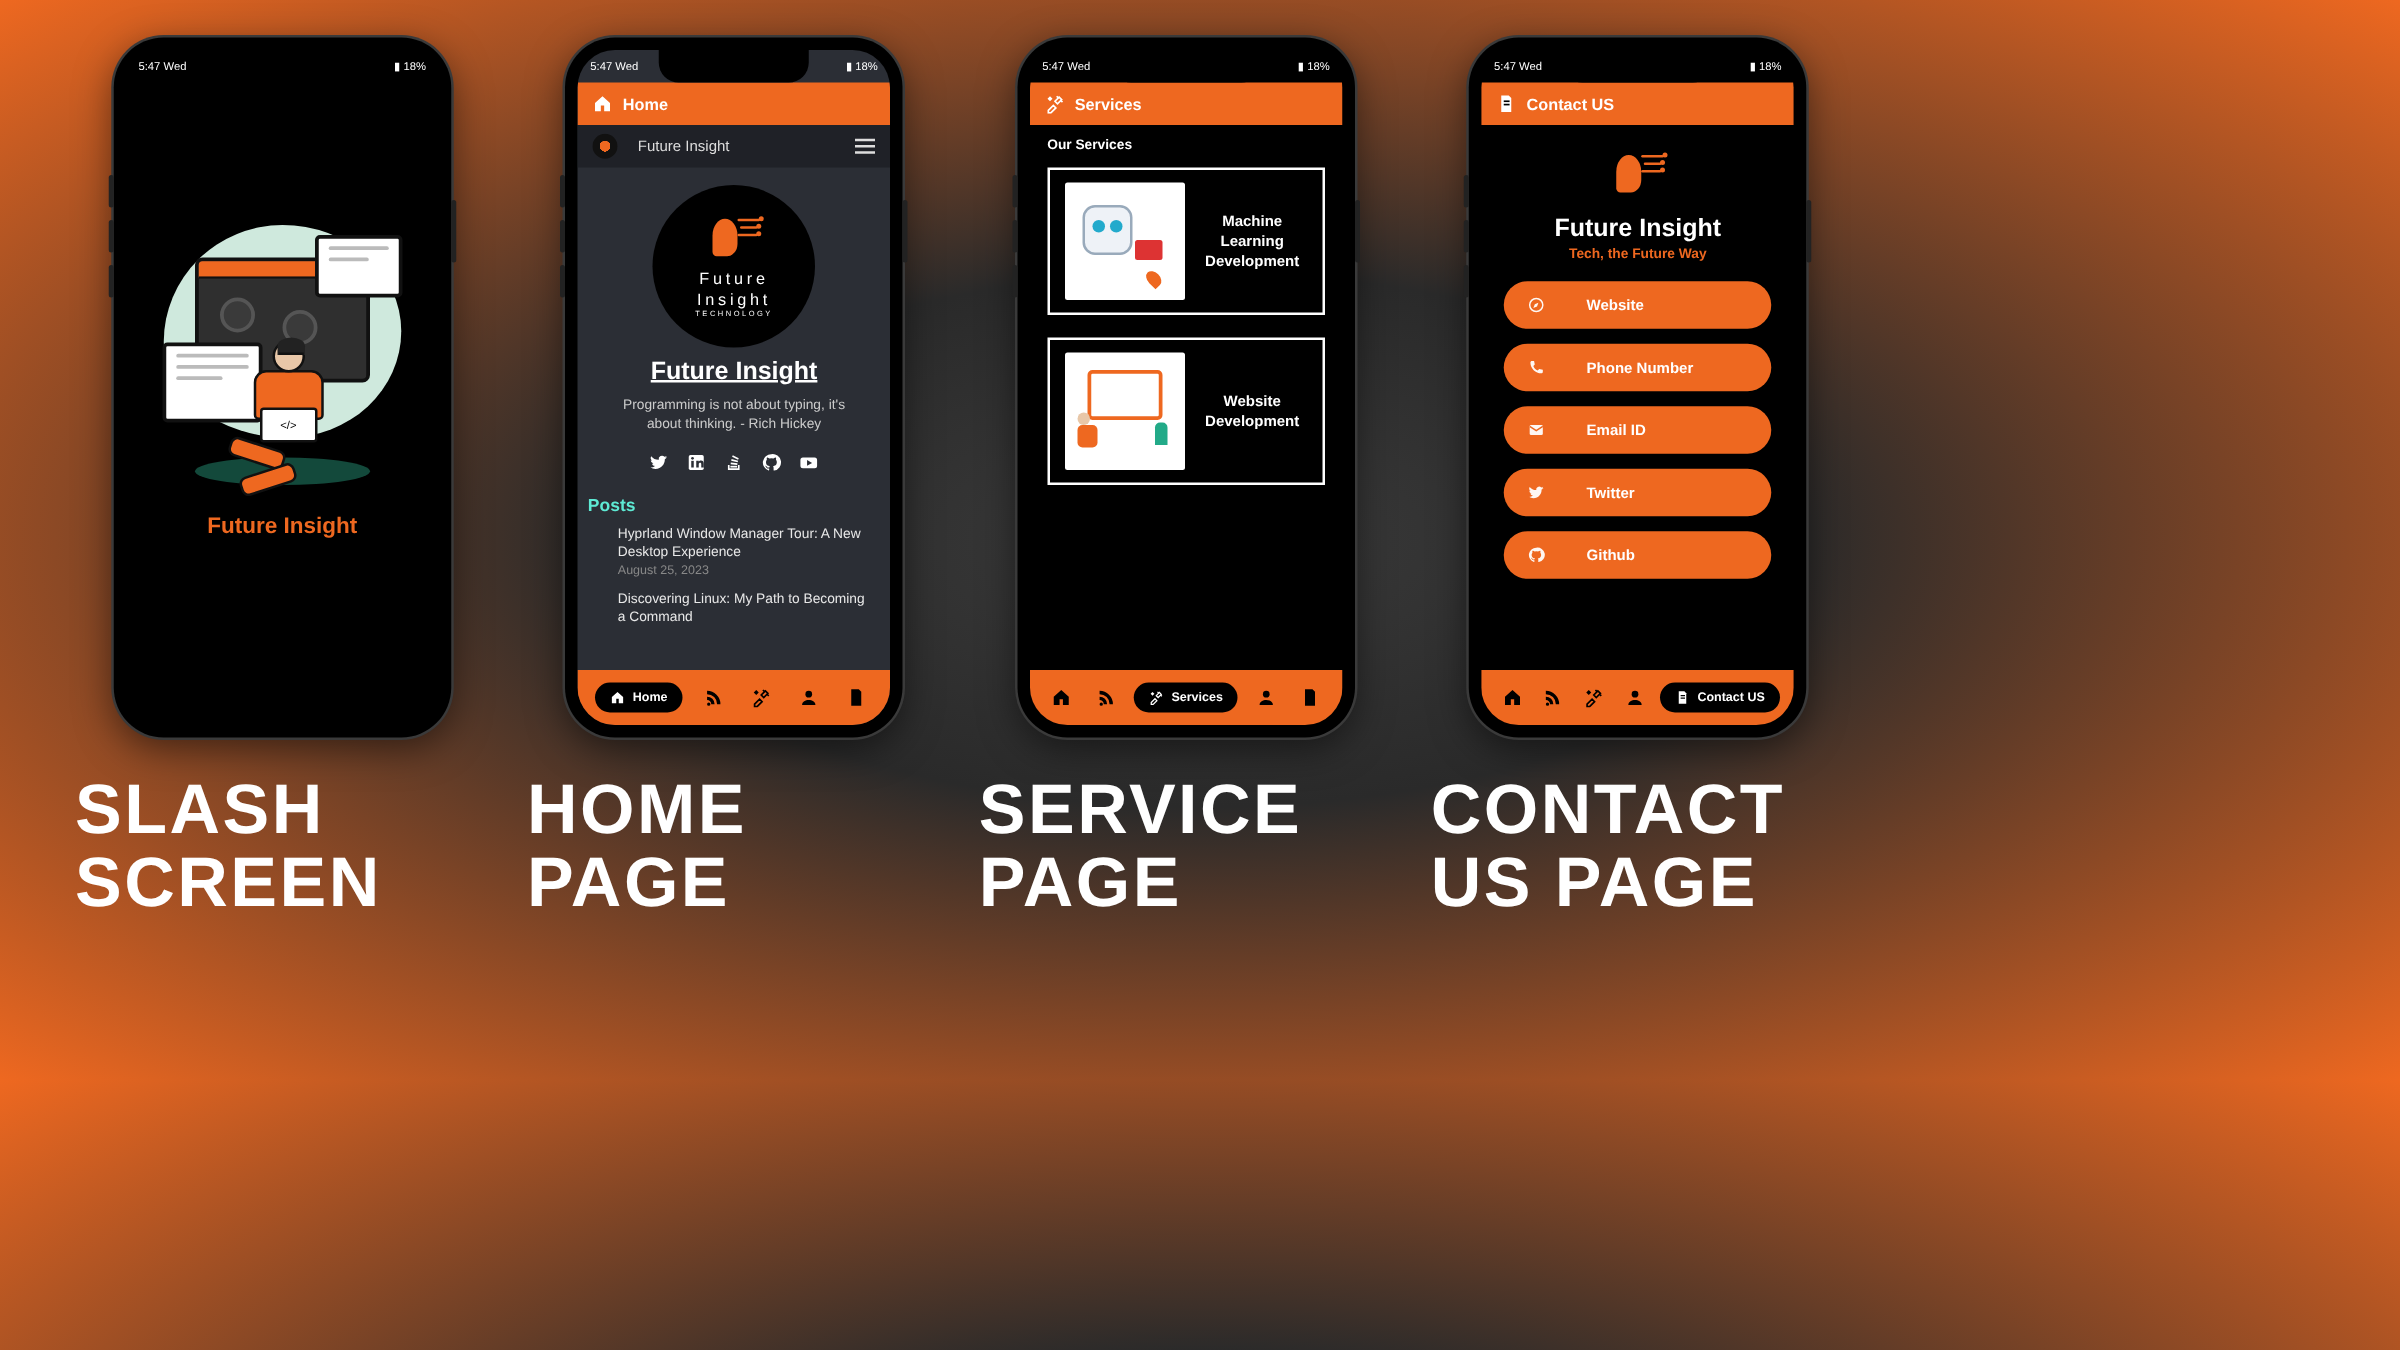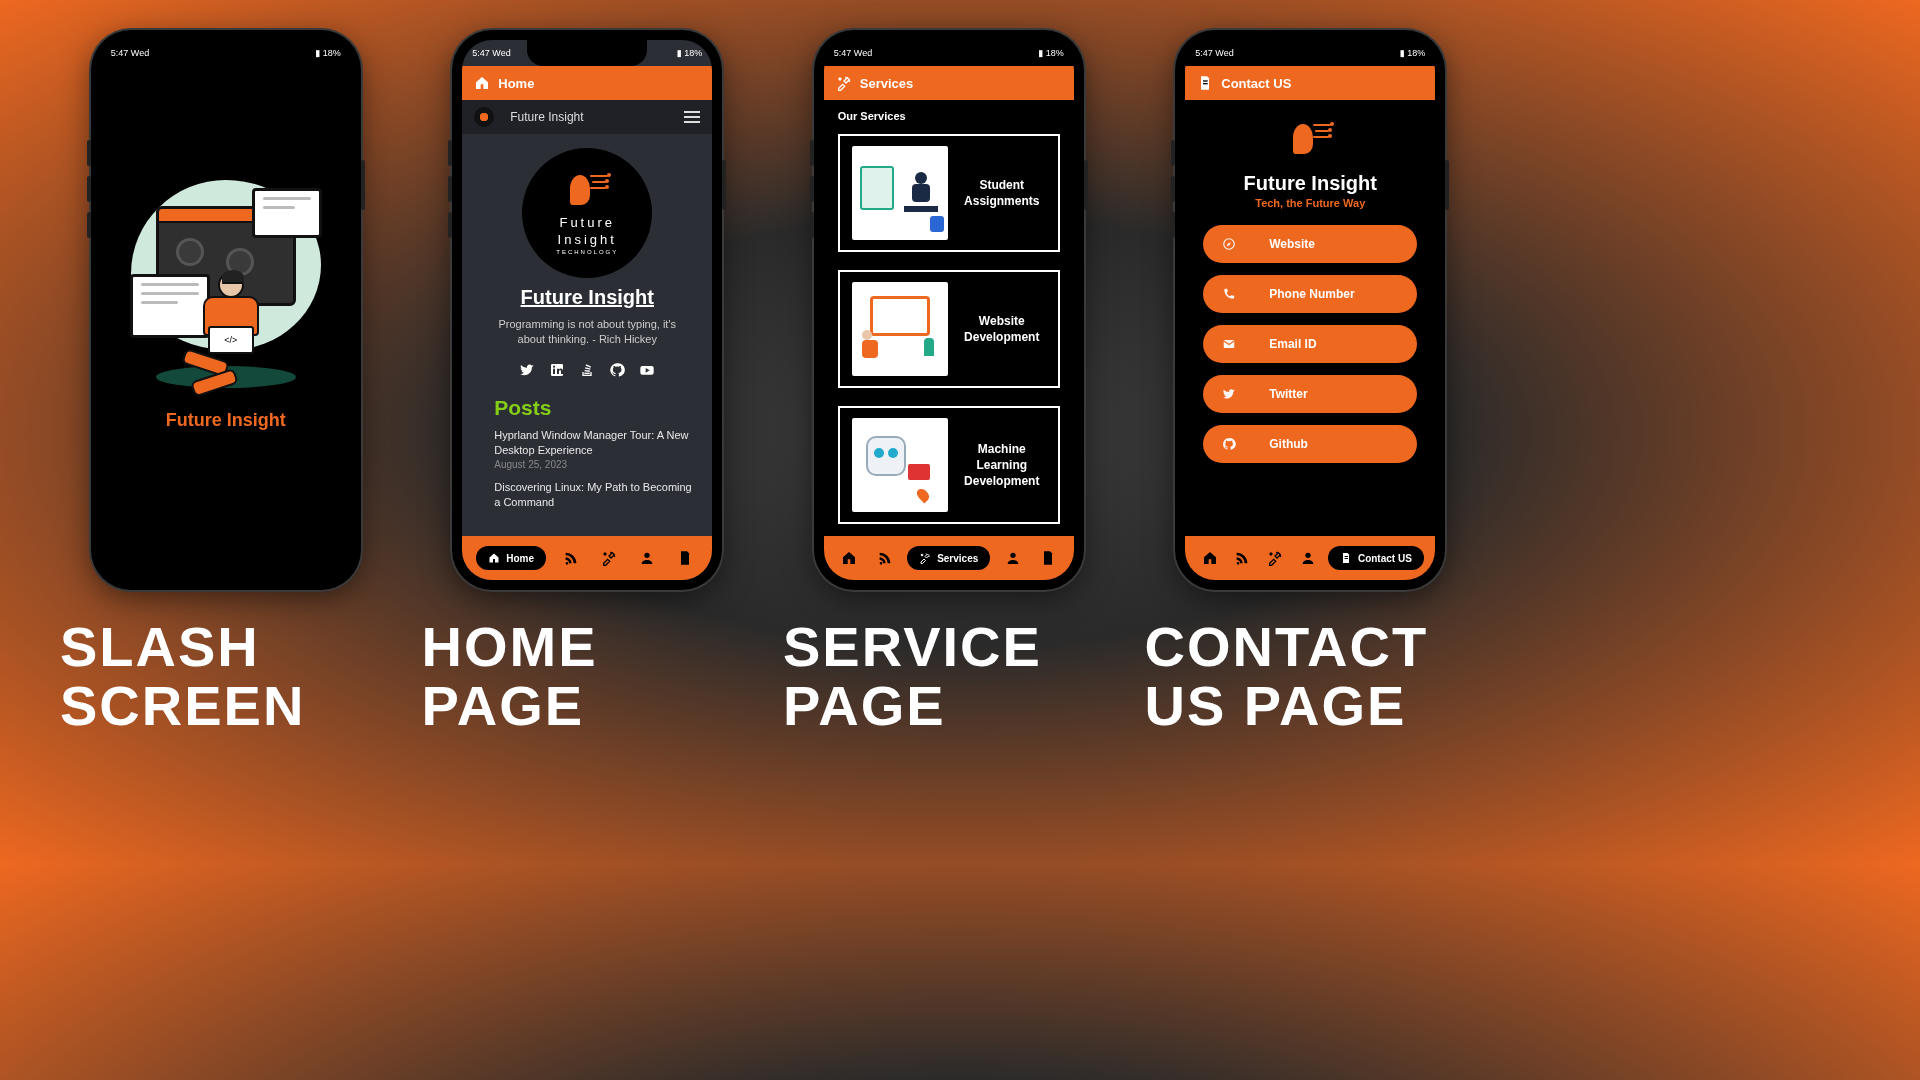--- a/index.html
+++ b/index.html
@@ -145,21 +145,21 @@
   .head-icon .circuit span{position:absolute;background:#ee6820;height:1.5px;border-radius:1px;}
   .head-icon .circuit span:nth-child(1){width:18px;top:4px;left:0;}
   .head-icon .circuit span:nth-child(2){width:14px;top:10px;left:2px;}
   .head-icon .circuit span:nth-child(3){width:16px;top:16px;left:0;}
   .head-icon .circuit span::after{content:"";position:absolute;right:-3px;top:-2px;width:4px;height:4px;border-radius:50%;background:#ee6820;}
   .logo-text{color:#fff;font-size:13px;letter-spacing:3px;text-align:center;line-height:1.3;}
   .logo-text small{font-size:6px;letter-spacing:2px;display:block;}
   .home-title{color:#fff;text-align:center;font-size:20px;font-weight:700;text-decoration:underline;margin-top:6px;}
   .quote{color:#ccc;text-align:center;font-size:11px;padding:8px 34px;line-height:1.4;}
   .socials{display:flex;justify-content:center;gap:14px;margin-top:6px;color:#fff;font-size:14px;}
-  .posts-h{color:#84cc16;font-weight:700;font-size:21px;margin:18px 0 8px 32px;}
+  .posts-h{color:#5eead4;font-weight:700;font-size:14px;margin:18px 0 8px 8px;}
   .post-item{padding:0 20px 10px 32px;}
   .post-title{color:#e8e8e8;font-size:11px;line-height:1.35;}
   .post-date{color:#888;font-size:10px;margin-top:2px;}
 
   
   .services-screen{background:#000;width:100%;height:100%;}
   .svc-h{color:#fff;font-weight:700;font-size:11px;margin:10px 0 12px 14px;}
   .svc-card{border:2px solid #fff;margin:0 14px 18px;height:118px;display:flex;align-items:center;gap:10px;padding:12px;}
   .svc-thumb{width:96px;height:94px;background:#fff;border-radius:2px;display:flex;align-items:center;justify-content:center;position:relative;overflow:hidden;}
   .svc-label{color:#fff;font-size:12px;font-weight:700;text-align:center;flex:1;line-height:1.35;}
@@ -401,52 +401,40 @@
         </div>
         <div class="appbar">
           <svg width="16" height="16" viewBox="0 0 24 24">
               <use href="#ic-tools"></use>
             </svg>
           <span>Services</span>
         </div>
         <div class="content-area">
           <div class="svc-h">Our Services</div>
 
+
           <div class="svc-card">
-            <div class="svc-thumb ill-student">
-              <div class="board"></div>
-                <div class="kid">
-                  <div class="h"></div>
-                  <div class="b"></div>
-                  <div class="desk"></div>
-                </div>
-                <div class="bag"></div>
-            </div>
-            <div class="svc-label">Student Assignments</div>
+            <div class="svc-thumb ill-robot">
+              <div class="bot"></div>
+                <div class="book"></div>
+                <div class="pin"></div>
+            </div>
+            <div class="svc-label">Machine Learning Development</div>
           </div>
 
           <div class="svc-card">
             <div class="svc-thumb ill-web">
               <div class="monitor"></div>
                 <div class="person2">
                   <div class="h"></div>
                   <div class="b"></div>
                 </div>
                 <div class="plant"></div>
             </div>
             <div class="svc-label">Website Development</div>
-          </div>
-
-          <div class="svc-card">
-            <div class="svc-thumb ill-robot">
-              <div class="bot"></div>
-                <div class="book"></div>
-                <div class="pin"></div>
-            </div>
-            <div class="svc-label">Machine Learning Development</div>
           </div>
         </div>
         <div class="bottom-nav">
           <svg class="nav-icon" width="16" height="16" viewBox="0 0 24 24">
               <use href="#ic-home"></use>
             </svg>
           <svg class="nav-icon" width="16" height="16" viewBox="0 0 24 24">
               <use href="#ic-rss"></use>
             </svg>
           <div class="nav-pill">

